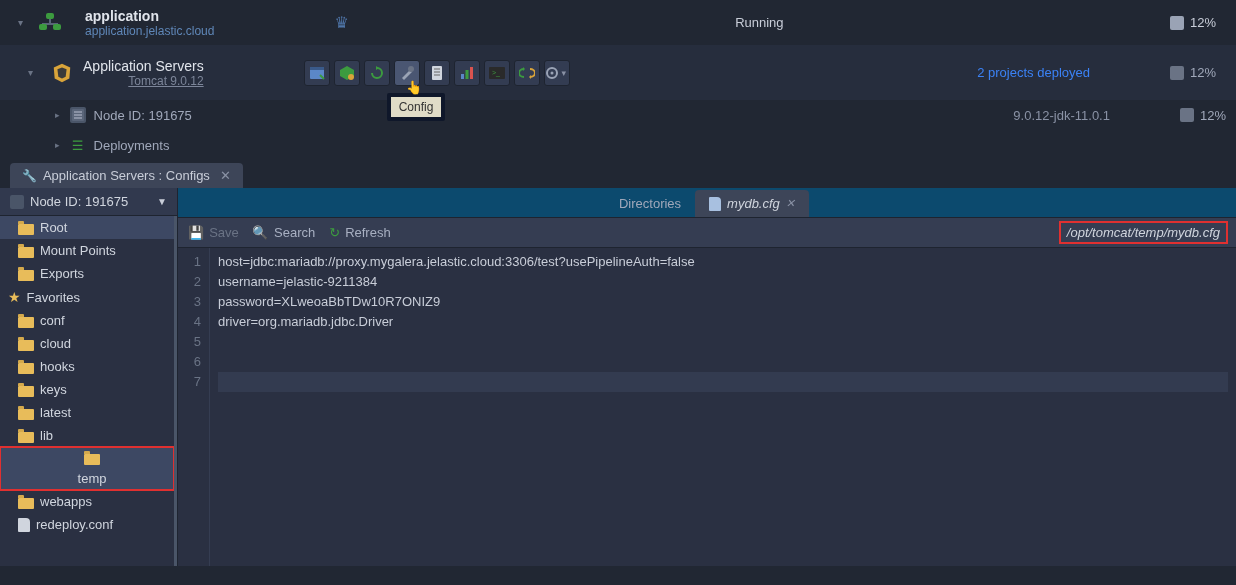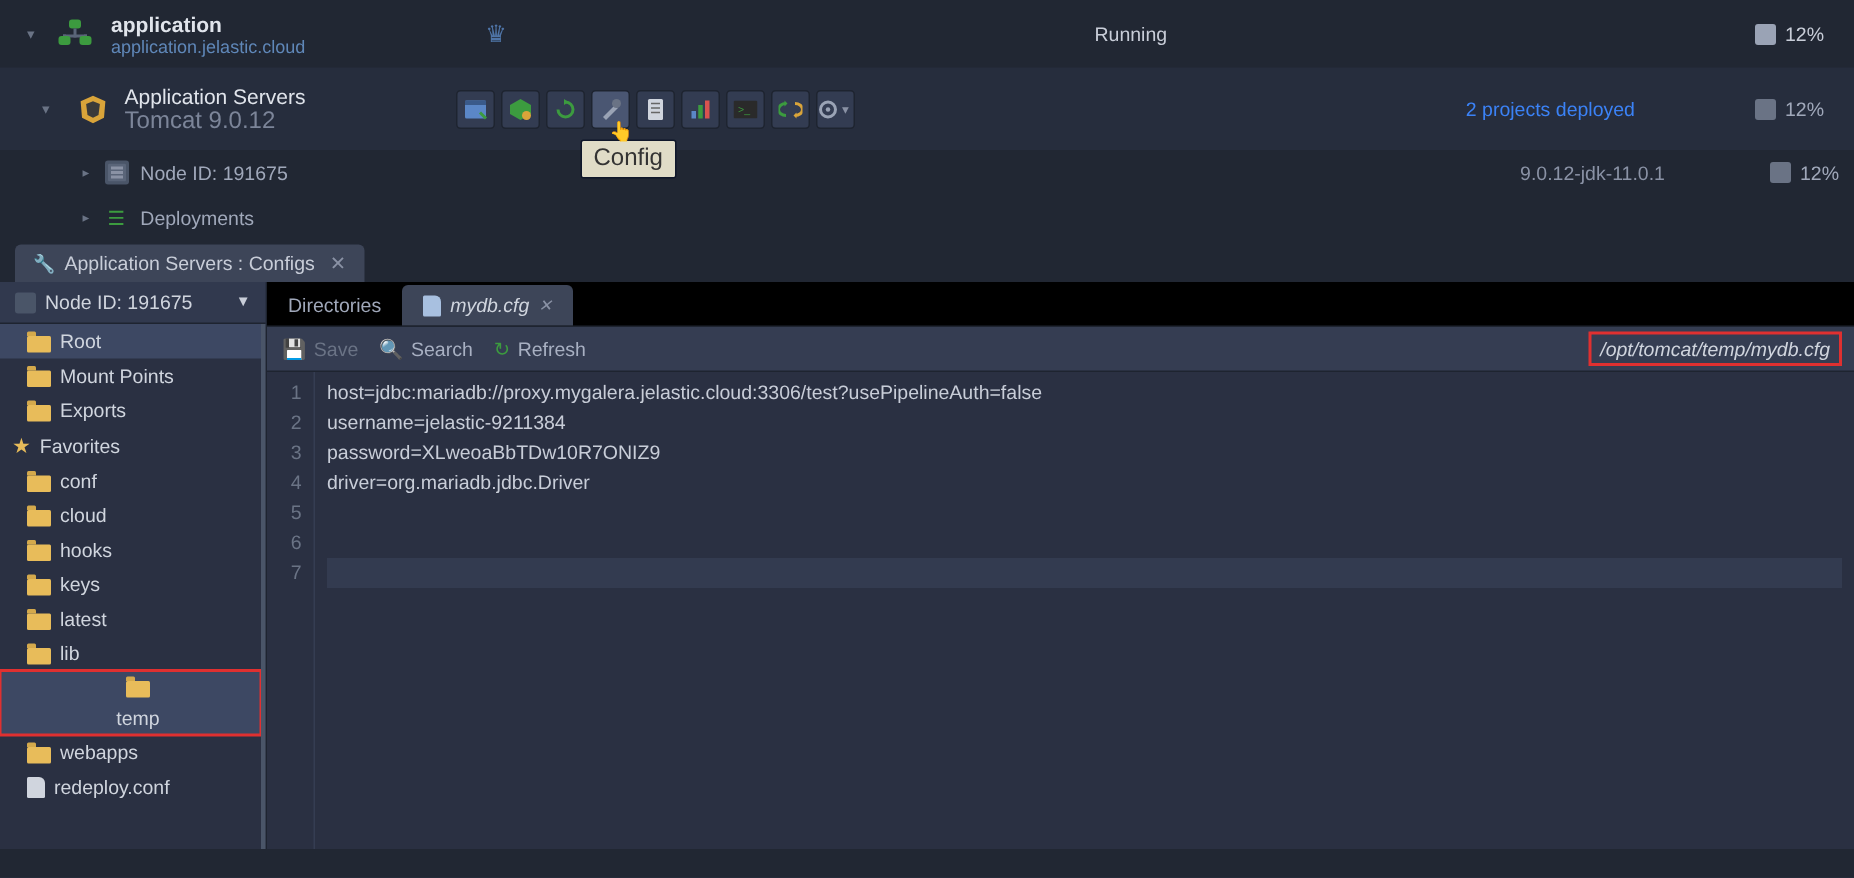--- a/index.html
+++ b/index.html
@@ -12,36 +12,36 @@
 .env-icon .b1 { width:8px; height:6px; top:0; left:7px; }
 .env-icon .b2 { width:8px; height:6px; top:11px; left:0; }
 .env-icon .b3 { width:8px; height:6px; top:11px; left:14px; }
 .env-icon .l { position:absolute; background:#5a6579; }
 .env-icon .l1 { width:2px; height:6px; top:6px; left:10px; }
 .env-icon .l2 { width:16px; height:2px; top:10px; left:3px; }
 .env-icon .l3 { width:2px; height:4px; top:10px; left:3px; }
 .env-icon .l4 { width:2px; height:4px; top:10px; left:17px; }
 .env-title { color:#e0e4eb; font-weight:bold; font-size:14px; }
 .env-sub { color:#5f87b8; font-size:12px; }
-.env-name-block { display:flex; flex-direction:column; margin-left:5px; }
+.env-name-block { display:flex; flex-direction:column; margin-left:16px; }
 .crown { color:#4f75a8; font-size:16px; margin-left:120px; }
 .status { flex:1; text-align:center; color:#c8cdd8; }
 .disk-icon { width:14px; height:14px; background:#9aa3b5; border-radius:2px; margin-right:6px; display:inline-block; vertical-align:middle; }
 .usage { color:#c8cdd8; margin-left:auto; display:flex; align-items:center; padding-right:10px; }
 .node-row { display:flex; align-items:center; height:55px; padding:0 10px 0 20px; background:#262d3d; }
 .tomcat-icon { width:22px; height:22px; margin:0 10px; position:relative; }
 .tomcat-icon svg { width:22px; height:22px; }
 .node-name { color:#e0e4eb; font-size:14px; }
-.node-sub { color:#7c8599; font-size:16px; }
-.node-name-block { display:flex; flex-direction:column; }
+.node-sub { color:#7c8599; font-size:12px;text-decoration:underline; }
+.node-name-block { display:flex; flex-direction:column;text-align:right; }
 .toolbar { display:flex; gap:4px; margin-left:100px; align-items:center; }
 .tool-btn { width:26px; height:26px; background:#333c52; border:1px solid #1e2430; border-radius:3px; display:flex; align-items:center; justify-content:center; cursor:pointer; position:relative; }
 .tool-btn.active { background:#4a5672; }
 .cursor-hand { position:absolute; bottom:-10px; right:-4px; color:#fff; font-size:13px; z-index:10; }
-.tooltip { position:absolute; top:32px; left:-8px; background:#e0dcc7; color:#333; padding:3px 8px; border-radius:2px; font-size:16px; border:1px solid #0f172a; z-index:5;}
+.tooltip { position:absolute; top:32px; left:-8px; background:#e0dcc7; color:#333; padding:3px 8px; border-radius:2px; font-size:12px; border:4px solid #0f172a; z-index:5;}
 .deploy-info { margin-left:auto; color:#3b82f6; margin-right:80px; }
 .usage-sm { color:#a0a8ba; display:flex; align-items:center; padding-right:10px; }
 .sub-row { display:flex; align-items:center; height:30px; padding-left:55px; }
 .sub-chev { color:#6a7385; font-size:9px; margin-right:10px; }
 .sub-icon { width:16px; height:16px; background:#4a5568; border-radius:2px; margin-right:8px; display:flex; align-items:center; justify-content:center; }
 .sub-icon.stack { background:none; color:#3c9b3f; }
 .sub-label { color:#a0a8ba; }
 .sub-val { color:#8a92a5; margin-left:auto; margin-right:70px; }
 .tab-bar { display:flex; align-items:flex-end; height:28px; background:#212733; padding-left:10px; }
 .tab { background:#3d4558; padding:5px 12px; border-radius:4px 4px 0 0; display:flex; align-items:center; gap:6px; color:#c8cdd8; font-size:13px; }
@@ -58,21 +58,21 @@
 .tree-item.sel { background:#3d4863; }
 .tree-item.hl { outline:2px solid #e03030; outline-offset:-1px;flex-direction:column; }
 .folder-icon { width:16px; height:14px; position:relative; }
 .folder-icon::before { content:""; position:absolute; width:6px; height:3px; background:#d4a94c; top:0; left:0; border-radius:1px 1px 0 0; }
 .folder-icon::after { content:""; position:absolute; width:16px; height:11px; background:#e8bc5a; top:3px; left:0; border-radius:1px; }
 .star-icon { color:#e8bc5a; font-size:14px; }
 .file-icon { width:12px; height:14px; background:#d0d5de; border-radius:1px; border-top-right-radius:4px; position:relative; }
 .tree-label { color:#d0d5de; }
 .fav-hdr { padding:4px 8px; display:flex; align-items:center; gap:6px; }
 .content { flex:1; display:flex; flex-direction:column; }
-.file-tabs { display:flex; background:#000000; border-bottom:1px solid #1e2430; height:30px; align-items:flex-end; }
+.file-tabs { display:flex; background:#0c4a6e; border-bottom:1px solid #1e2430; height:30px; align-items:flex-end;justify-content:center; }
 .file-tab { padding:6px 14px; color:#a0a8ba; cursor:pointer; font-size:13px; }
 .file-tab.active { background:#3d4558; color:#d0d5de; border-radius:4px 4px 0 0; display:flex; align-items:center; gap:6px;font-style:italic; }
 .file-tab .close { font-size:11px; color:#8a92a5; }
 .action-bar { display:flex; align-items:center; background:#353d52; height:30px; padding:0 10px; gap:14px; border-bottom:1px solid #1e2430; }
 .act-btn { display:flex; align-items:center; gap:5px; color:#a8b0c2; cursor:pointer; font-size:13px; }
 .act-btn.disabled { color:#6a7385; }
 .act-icon { font-size:13px; }
 .filepath { margin-left:auto; color:#d0d5de; font-style:italic; font-size:13px; padding:2px 6px; outline:2px solid #e03030; }
 .editor { flex:1; display:flex; background:#2a3042; font-family:"Courier New",monospace; font-size:13px; }
 .gutter { width:32px; background:#2a3042; color:#6a7385; text-align:right; padding:4px 8px 4px 0; border-right:1px solid #353d52; }

